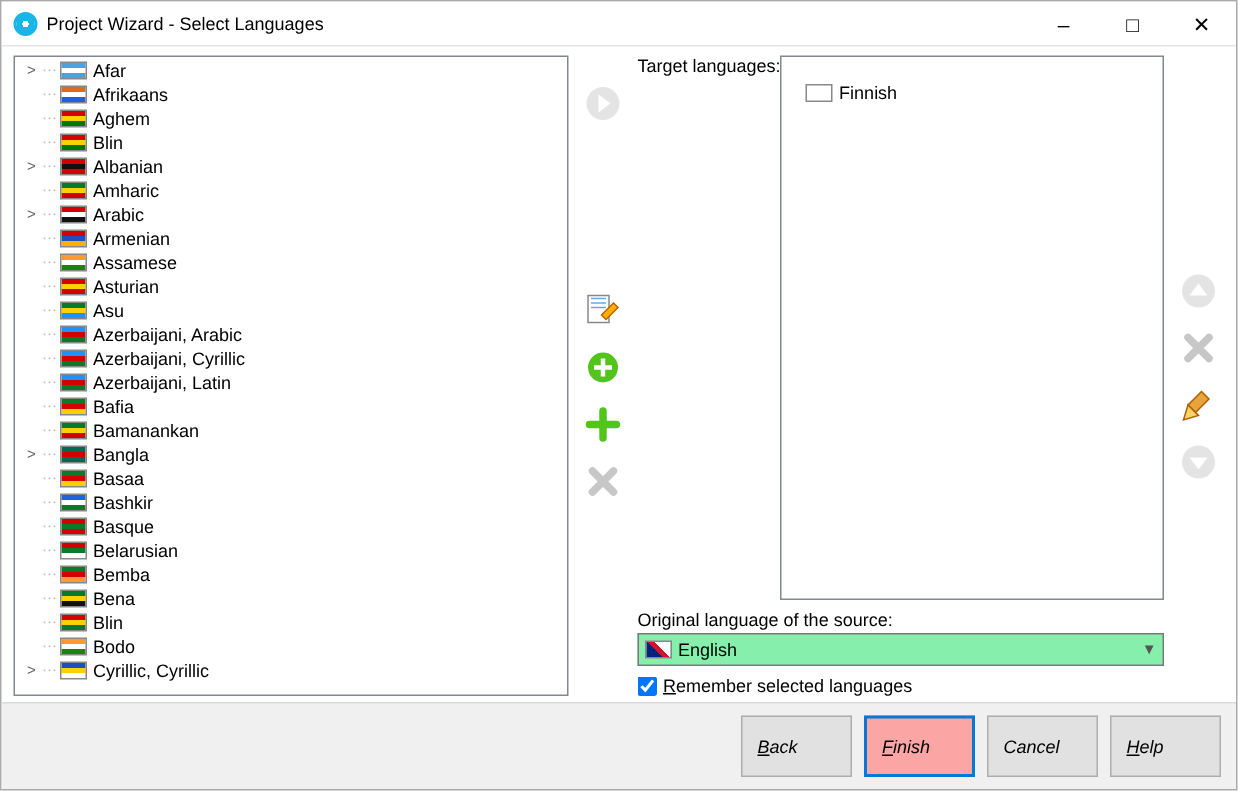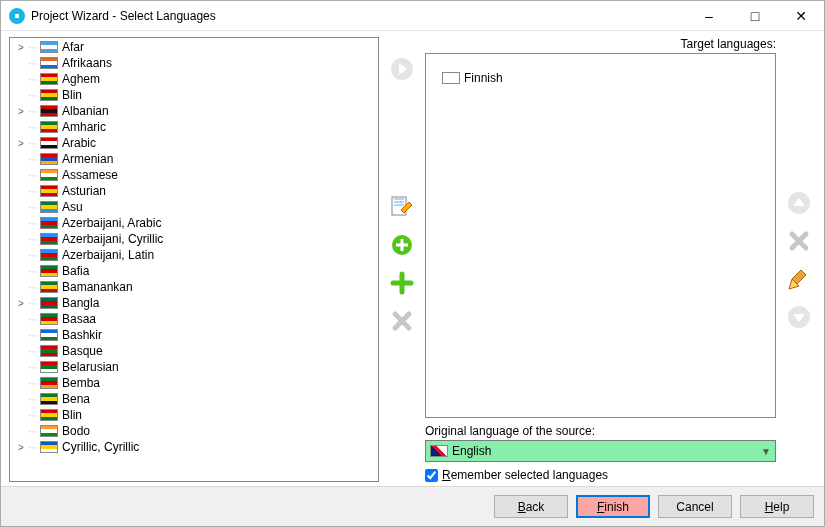--- a/index.html
+++ b/index.html
@@ -74,21 +74,21 @@
     background: linear-gradient(180deg, var(--c1,#d00) 33%, var(--c2,#0a0) 33% 66%, var(--c3,#05a) 66%);
   }
   .tree-row .lbl { }
   .icon-btn {
     width: 28px; height: 28px; display: flex; align-items: center; justify-content: center;
     border-radius: 3px;
   }
   .icon-btn svg { width: 24px; height: 24px; }
   .disabled svg { filter: grayscale(100%); opacity: 0.55; }
 
-  .target-wrap { display: flex; flex-direction: column; flex: 1; min-height: 0; text-align: right; }
+  .target-wrap { display: flex; flex: 1; min-height: 0; }
   .target-list {
     border: 1px solid #828790; background: #fff; flex: 1; padding: 16px; min-height: 0;
   }
   .target-row { display: flex; align-items: center; height: 16px; }
 
   .src-label { margin-top: 6px; }
   .combo {
     border: 1px solid #7a7a7a; background: #86efac; height: 22px; display: flex; align-items: center;
     padding: 0 4px; margin-top: 2px;
   }
@@ -98,22 +98,22 @@
   .checkbox-row { display: flex; align-items: center; margin-top: 6px; gap: 4px; }
   .checkbox-row input { margin: 0; }
 
   .footer {
     border-top: 1px solid #d9d9d9;
     background: #f0f0f0;
     padding: 8px 10px;
     display: flex; justify-content: flex-end; gap: 8px;
   }
   .btn {
-    min-width: 74px; height: 23px; border: 1px solid #adadad; background: #e1e1e1;
-    display: flex; align-items: center; justify-content: center; padding: 0 10px;
+    min-width: 74px; height: 41px; border: 1px solid #adadad; background: #e1e1e1;
+    display: flex; align-items: center; justify-content: flex-start; padding: 0 10px; font-style: italic;
   }
   .btn.primary { border: 2px solid #0078d7; background: #fca5a5; }
   .mn { text-decoration: underline; }
 
   
   .listbox::-webkit-scrollbar { width: 17px; background: #f0f0f0; }
   .listbox::-webkit-scrollbar-thumb { background: #c2c3c9; }
 </style>
 </head>
 <body>

